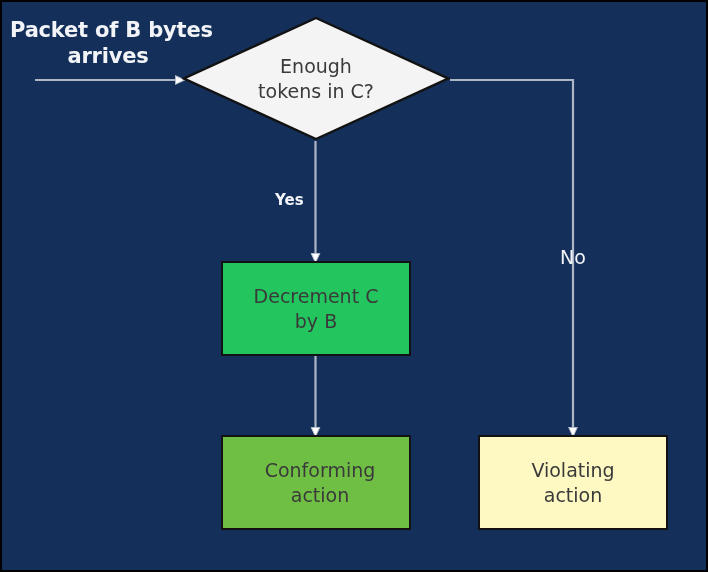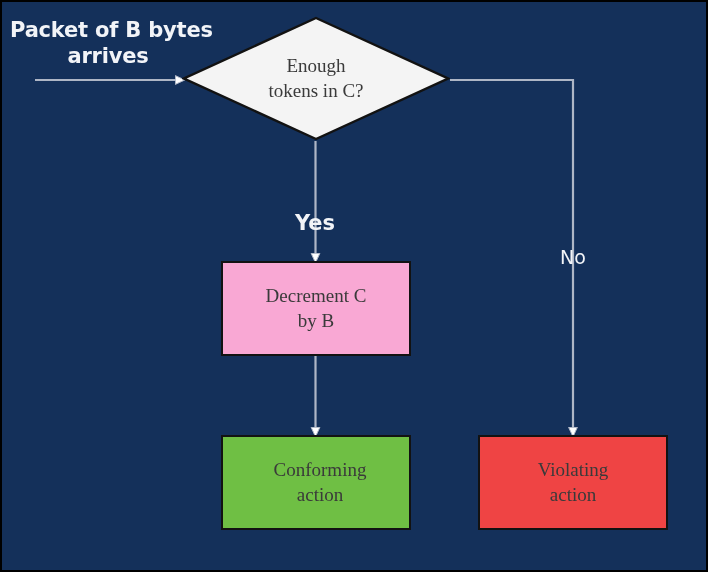--- a/index.html
+++ b/index.html
@@ -12,21 +12,21 @@
     position: relative;
     width: 708px;
     height: 572px;
     background: #14305A;
     border: 2px solid #000000;
     box-sizing: border-box;
     overflow: hidden;
     font-family: "DejaVu Sans", "Liberation Sans", sans-serif;
   }
   
-  .abs { position: absolute; font-family: Liberation Serif, serif; }
+  .abs { position: absolute; }
 
   
   .bg-label {
     color: #F2F4F8;
     font-family: "DejaVu Sans", "Liberation Sans", sans-serif;
     font-weight: 600;
     line-height: 1.22;
     white-space: pre;
     text-align: center;
   }
@@ -34,24 +34,23 @@
     left: 8px;
     top: 16px;
     width: 196px;
     font-size: 21px;
     letter-spacing: -0.2px;
   }
   #yes-label {
     left: 273px;
     top: 189px;
     width: 80px;
-    font-size: 21px;
+    font-size: 15px;
     font-weight: 700;
-    text-align: center;
-    margin-top: 20px;
+    text-align: left;
   }
   #no-label {
     left: 531px;
     top: 244px;
     width: 80px;
     font-size: 19px;
     font-weight: 400;
     text-align: center;
   }
 
@@ -66,36 +65,36 @@
     line-height: 1.28;
     font-size: 19px;
     color: #3A3A3A;
     white-space: pre;
   }
   #decrement-box {
     left: 219px;
     top: 259px;
     width: 190px;
     height: 95px;
-    background: #f9a8d4;
+    background: #22c55e;
   }
   #conforming-box {
     left: 219px;
     top: 433px;
     width: 190px;
     height: 95px;
     background: #6FBF44;
     padding-left: 8px;
   }
   #violating-box {
     left: 476px;
     top: 433px;
     width: 190px;
     height: 95px;
-    background: #ef4444;
+    background: #fef9c3;
   }
 
   
   #decision-wrap {
     left: 180px;
     top: 14px;
     width: 268px;
     height: 125px;
   }
   #decision-wrap svg { display: block; }

